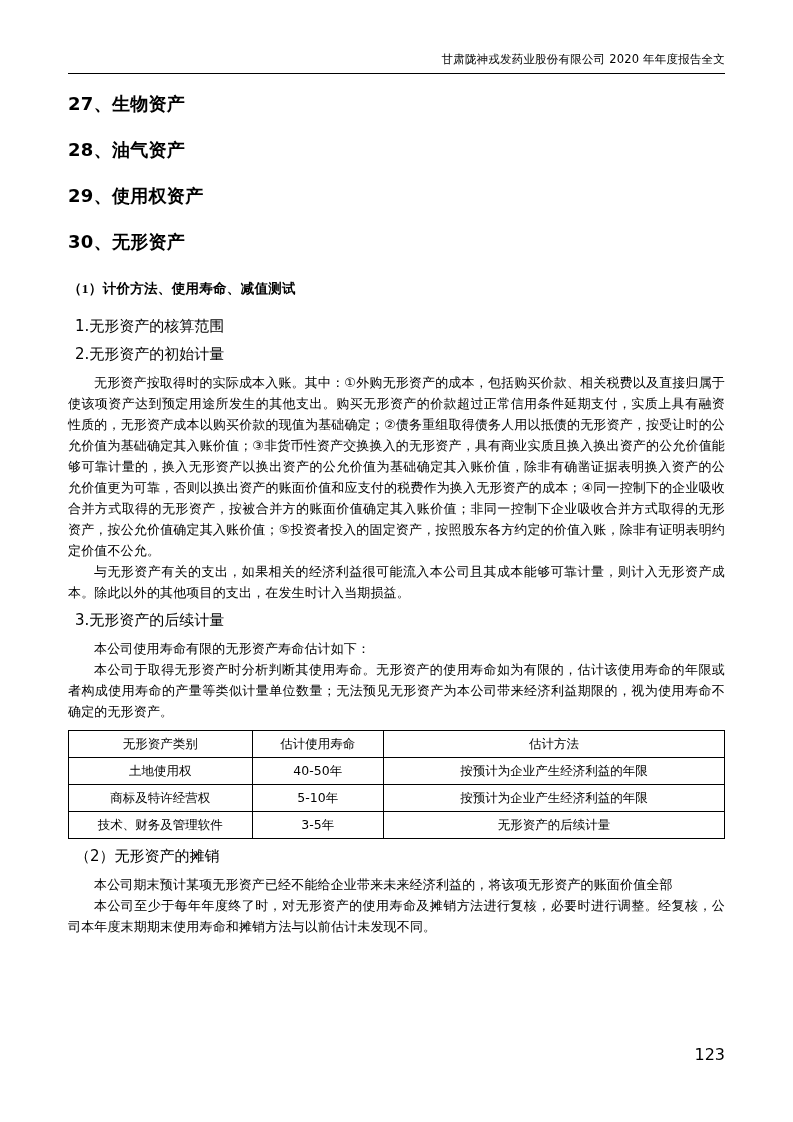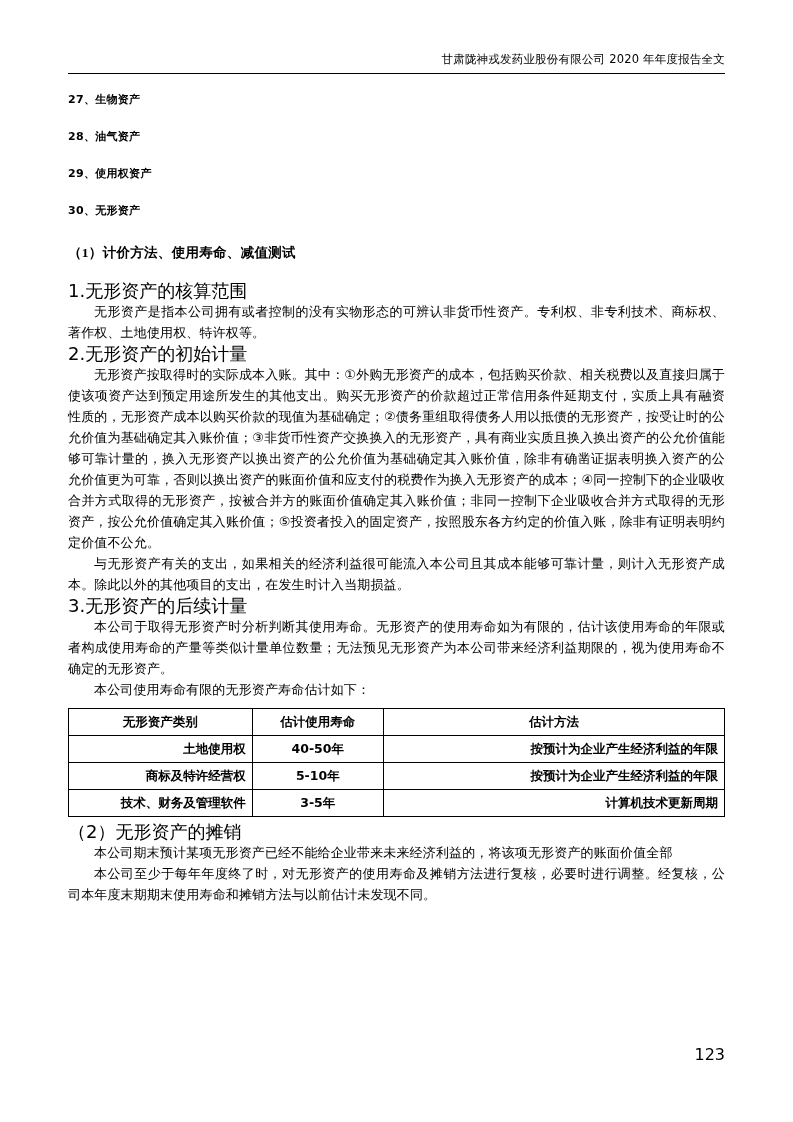--- a/index.html
+++ b/index.html
@@ -30,21 +30,21 @@
     color: #000;
     font-family: "DejaVu Sans", "Liberation Sans", sans-serif;
     letter-spacing: 0.2px;
     padding-bottom: 6px;
   }
   .header-rule {
     border-bottom: 1px solid #000;
     margin-bottom: 18px;
   }
   .h-item {
-    font-size: 11px;
+    font-size: 18px;
     font-weight: bold;
     margin: 0 0 22px 0;
     letter-spacing: 0.3px;
   }
   .h-sub {
     font-size: 13.5px;
     font-weight: bold;
     margin: 26px 0 18px 0;
     letter-spacing: 0.3px;
     font-family: Liberation Serif, serif;
@@ -53,40 +53,40 @@
     font-size: 13px;
     line-height: 21px;
     margin: 0;
     text-align: justify;
     letter-spacing: 0.15px;
   }
   .p.indent {
     text-indent: 26px;
   }
   .num-head {
-    font-size: 18px;
+    font-size: 15px;
     line-height: 21px;
-    margin: 0;
+    margin: 7px;
   }
   table.ia {
     border-collapse: collapse;
     width: 100%;
     margin: 8px 0 4px 0;
     font-size: 12.5px;
   }
   table.ia td, table.ia th {
     border: 1px solid #000;
     padding: 4px 6px;
     line-height: 18px;
-    font-weight: bold;
+    font-weight: normal;
     text-align: center;
     margin-top: 8px;
   }
   table.ia td.left {
-    text-align: right;
+    text-align: center;
   }
   .col1 { width: 28%; }
   .col2 { width: 20%; }
   .col3 { width: 52%; }
   .pagenum {
     position: absolute;
     right: 68px;
     bottom: 58px;
     font-size: 16px;
   }
@@ -102,29 +102,28 @@
     <div class="header-rule"></div>
 
     <div class="h-item">27、生物资产</div>
     <div class="h-item">28、油气资产</div>
     <div class="h-item">29、使用权资产</div>
     <div class="h-item">30、无形资产</div>
 
     <div class="h-sub">（1）计价方法、使用寿命、减值测试</div>
 
     <p class="num-head">1.无形资产的核算范围</p>
-    <p class="p indent">无形资产是指本公司拥有或者控制的没有实物形态的可辨认非货币性资产。专利权、非专利技术、商标权、著作权、土地使用权、特许权等。</p>
 
     <p class="num-head">2.无形资产的初始计量</p>
     <p class="p indent">无形资产按取得时的实际成本入账。其中：①外购无形资产的成本，包括购买价款、相关税费以及直接归属于使该项资产达到预定用途所发生的其他支出。购买无形资产的价款超过正常信用条件延期支付，实质上具有融资性质的，无形资产成本以购买价款的现值为基础确定；②债务重组取得债务人用以抵债的无形资产，按受让时的公允价值为基础确定其入账价值；③非货币性资产交换换入的无形资产，具有商业实质且换入换出资产的公允价值能够可靠计量的，换入无形资产以换出资产的公允价值为基础确定其入账价值，除非有确凿证据表明换入资产的公允价值更为可靠，否则以换出资产的账面价值和应支付的税费作为换入无形资产的成本；④同一控制下的企业吸收合并方式取得的无形资产，按被合并方的账面价值确定其入账价值；非同一控制下企业吸收合并方式取得的无形资产，按公允价值确定其入账价值；⑤投资者投入的固定资产，按照股东各方约定的价值入账，除非有证明表明约定价值不公允。</p>
     <p class="p indent">与无形资产有关的支出，如果相关的经济利益很可能流入本公司且其成本能够可靠计量，则计入无形资产成本。除此以外的其他项目的支出，在发生时计入当期损益。</p>
 
     <p class="num-head">3.无形资产的后续计量</p>
+    <p class="p indent">本公司使用寿命有限的无形资产寿命估计如下：</p>
     <p class="p indent">本公司于取得无形资产时分析判断其使用寿命。无形资产的使用寿命如为有限的，估计该使用寿命的年限或者构成使用寿命的产量等类似计量单位数量；无法预见无形资产为本公司带来经济利益期限的，视为使用寿命不确定的无形资产。</p>
-    <p class="p indent">本公司使用寿命有限的无形资产寿命估计如下：</p>
 
     <table class="ia">
       <thead>
         <tr>
           <th class="col1">无形资产类别</th>
           <th class="col2">估计使用寿命</th>
           <th class="col3">估计方法</th>
         </tr>
       </thead>
       <tbody>
@@ -134,21 +133,21 @@
           <td class="left">按预计为企业产生经济利益的年限</td>
         </tr>
         <tr>
           <td class="left">商标及特许经营权</td>
           <td>5-10年</td>
           <td class="left">按预计为企业产生经济利益的年限</td>
         </tr>
         <tr>
           <td class="left">技术、财务及管理软件</td>
           <td>3-5年</td>
-          <td class="left">计算机技术更新周期</td>
+          <td class="left">无形资产的后续计量</td>
         </tr>
       </tbody>
     </table>
 
     <p class="num-head">（2）无形资产的摊销</p>
     <p class="p indent">本公司期末预计某项无形资产已经不能给企业带来未来经济利益的，将该项无形资产的账面价值全部</p>
     <p class="p indent">本公司至少于每年年度终了时，对无形资产的使用寿命及摊销方法进行复核，必要时进行调整。经复核，公司本年度末期期末使用寿命和摊销方法与以前估计未发现不同。</p>
 
   </div>
 

